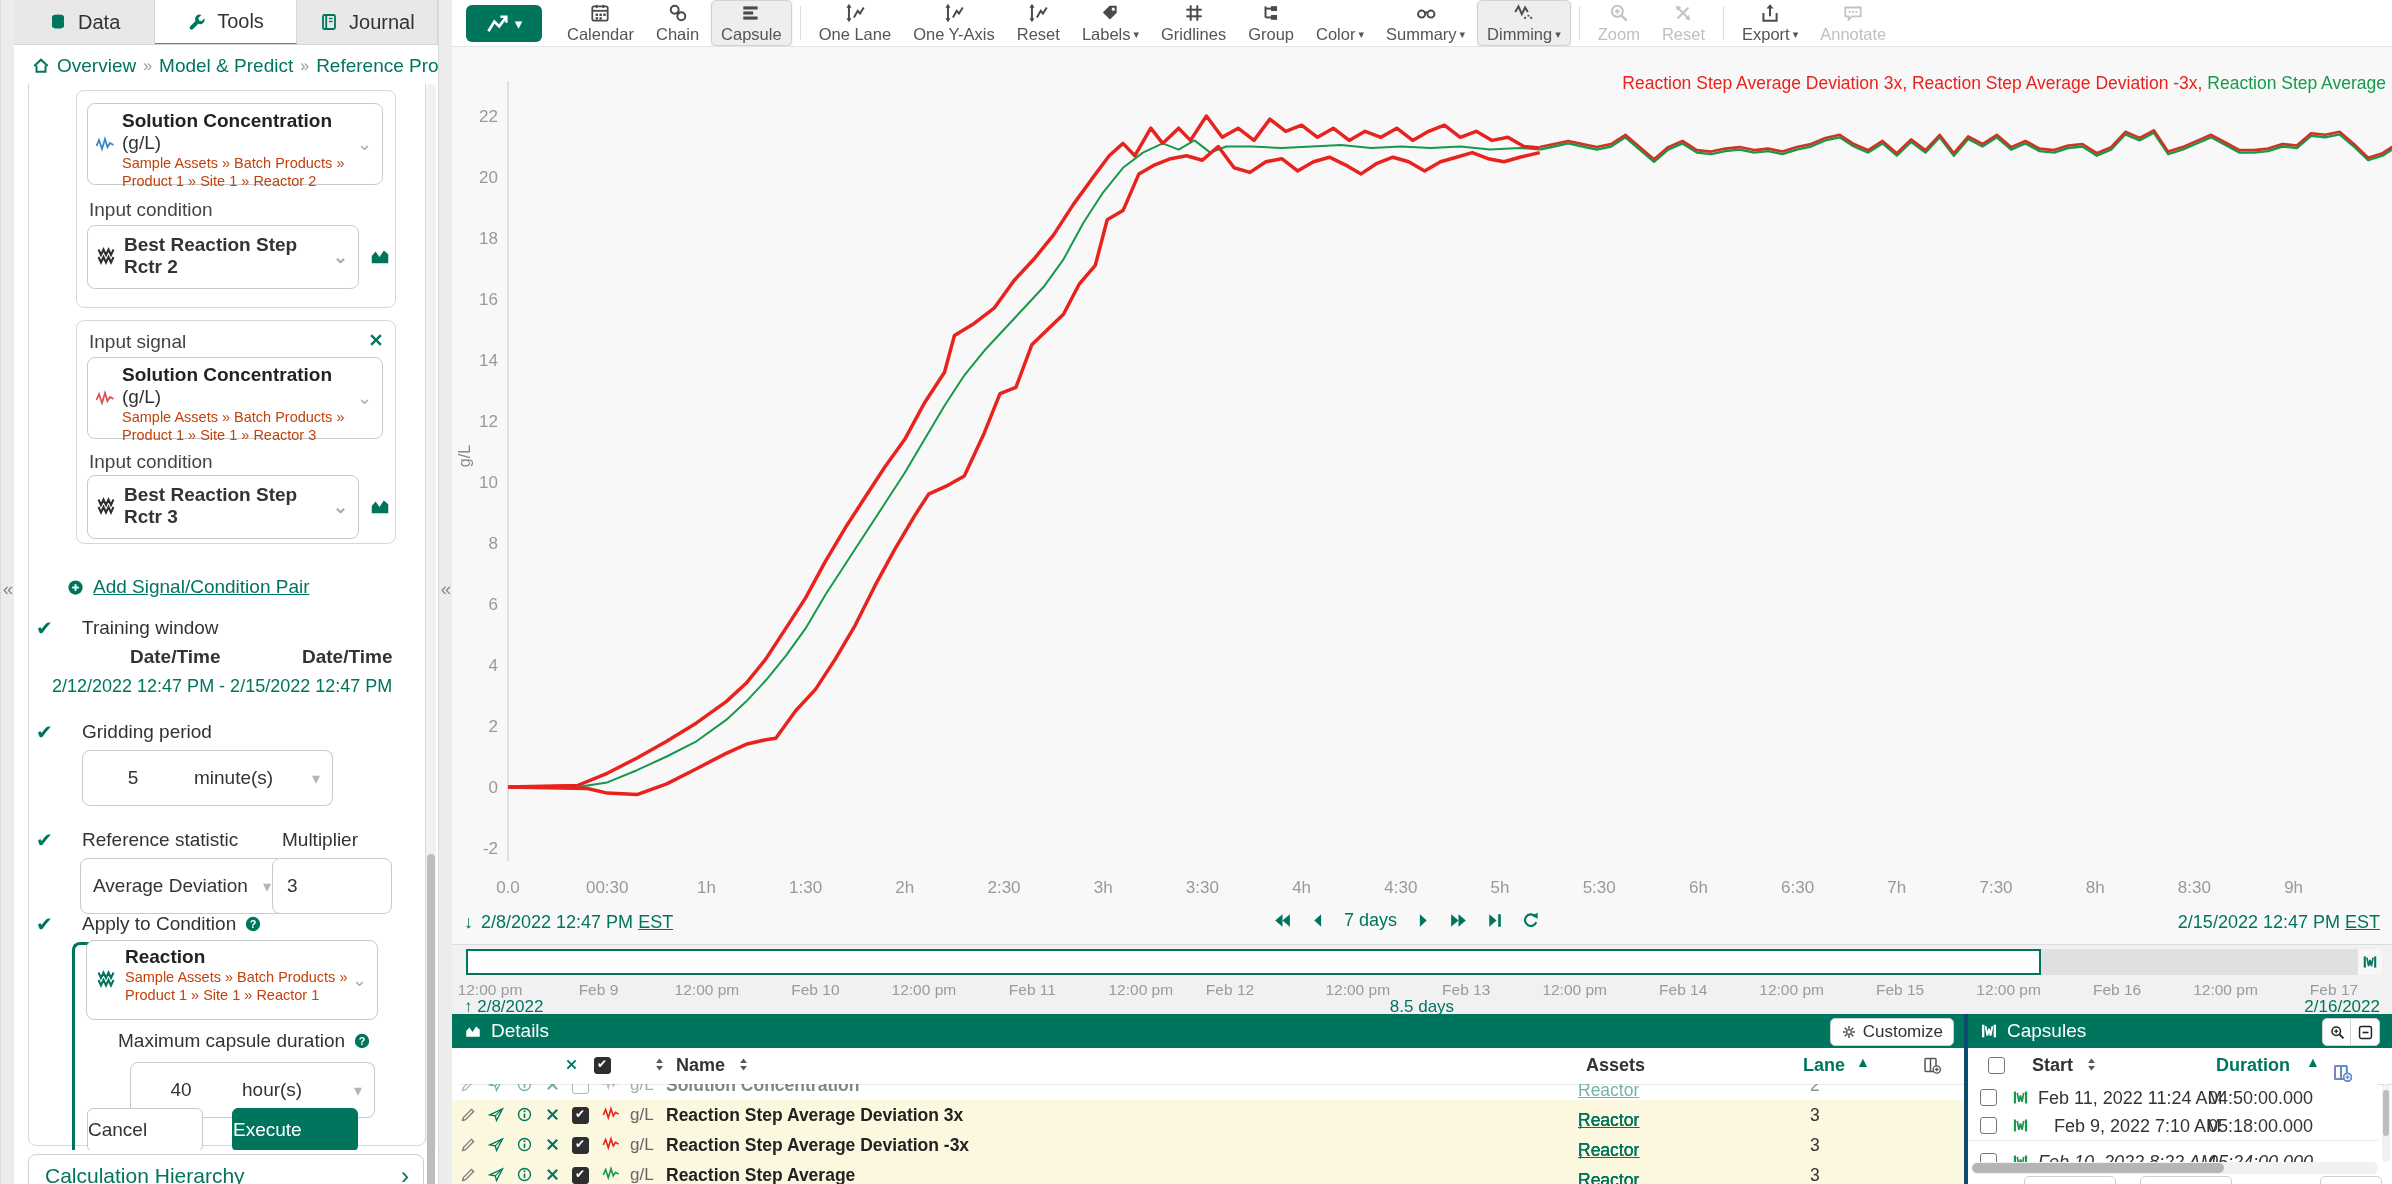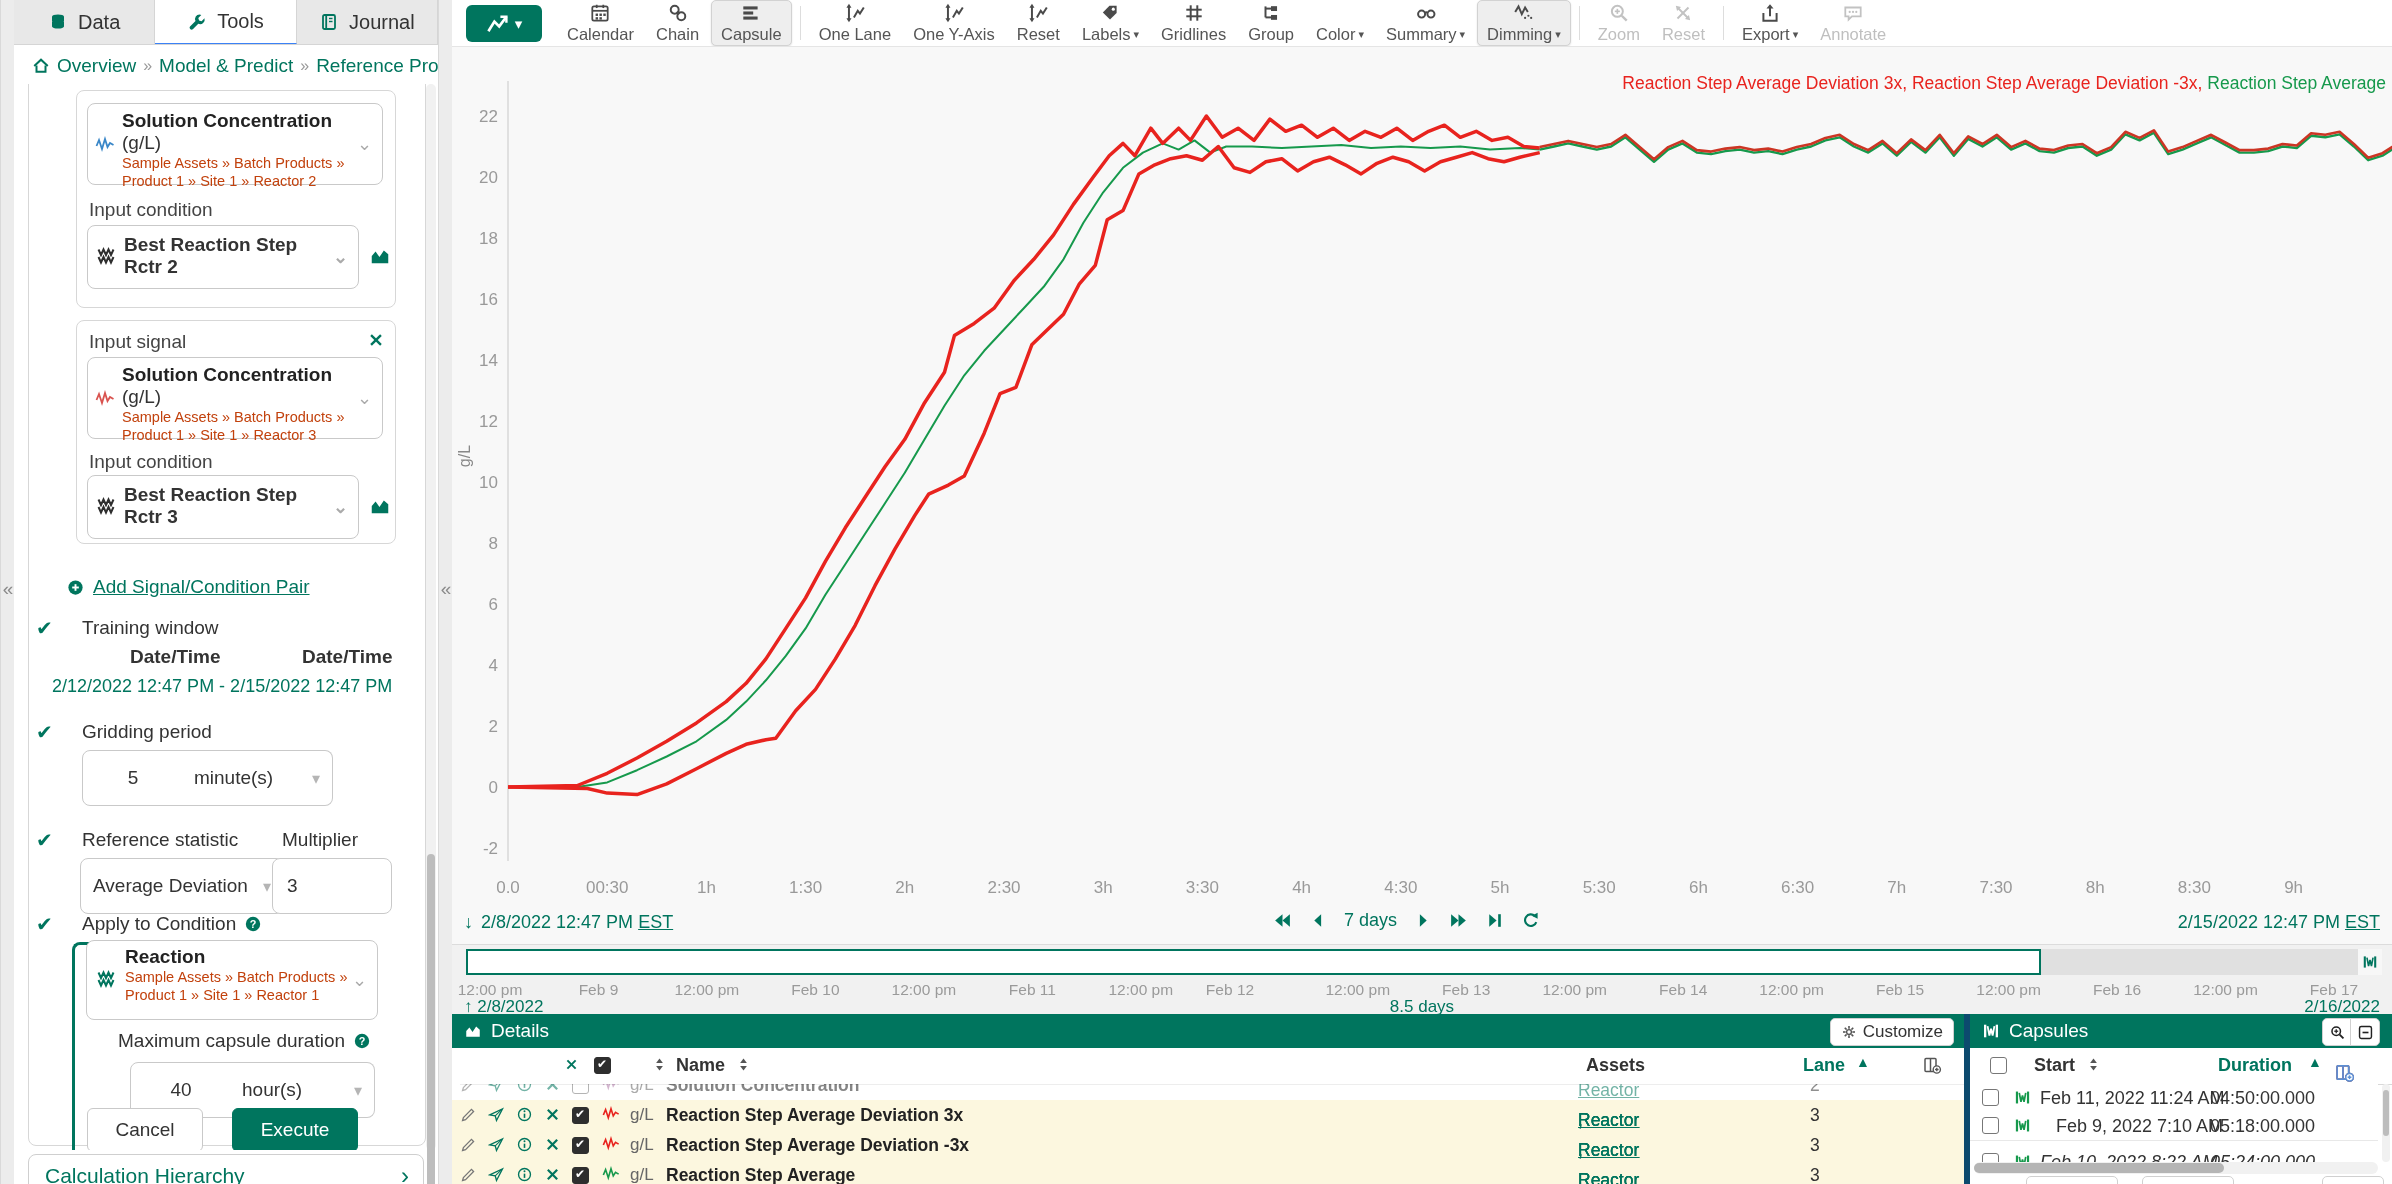--- a/index.html
+++ b/index.html
@@ -25,21 +25,21 @@
   .card .p{color:#c2410c;font-size:14.5px;line-height:1.25;}
   .lbl{position:absolute;color:#444;}
   .check{position:absolute;color:#00755e;font-size:20px;}
   .seclbl{position:absolute;color:#333;}
   .inbox{position:absolute;border:1px solid #c9c9c9;background:#fff;display:flex;align-items:center;justify-content:center;font-size:19px;color:#333;}
   .inbox.sel{justify-content:space-between;padding:0 12px;}
   .inbox.sel .dd{color:#b5b5b5;font-size:16px;}
   .rleft{border-radius:8px 0 0 8px;}
   .rright{border-radius:0 8px 8px 0;border-left:none;}
   .link{color:#00755e;text-decoration:underline;cursor:pointer;}
-  .btn{position:absolute;display:flex;align-items:center;justify-content:center;border-radius:6px;font-size:19px;cursor:pointer;}
+  .btn{position:absolute;display:flex;align-items:center;justify-content:flex-start;border-radius:6px;font-size:19px;cursor:pointer;}
   .btn.ghost{background:#fff;border:1px solid #c9c9c9;color:#333;}
   .btn.primary{background:#00755e;color:#fff;border:1px solid #00755e;}
   #calc-hier{position:absolute;left:14px;top:1154px;width:396px;height:40px;border:1px solid #cfcfcf;border-radius:8px 8px 0 0;color:#00755e;font-size:21px;display:flex;align-items:center;justify-content:space-between;padding:4px 14px 0 16px;box-sizing:border-box;cursor:pointer;}
   .vscroll{position:absolute;width:10px;border-radius:5px;background:#f1f1f1;}
   .vscroll .thumb{position:absolute;left:1px;width:8px;border-radius:4px;background:#bdbdbd;}
   
   #main{left:452px;top:0;width:1940px;height:1184px;}
   #toolbar{position:absolute;left:0;top:0;right:0;height:46px;background:#fff;display:flex;align-items:center;}
   #chart-type-btn{position:absolute;left:14px;top:5px;width:76px;height:37px;background:#00755e;border-radius:6px;display:flex;align-items:center;justify-content:center;gap:5px;color:#fff;cursor:pointer;}
   #toolbar-items{position:absolute;left:104px;top:0;height:46px;display:flex;align-items:center;}
@@ -60,21 +60,21 @@
   #timeline{position:absolute;left:0;top:944px;width:1940px;height:70px;background:#f1f1f1;border-top:1px solid #dcdcdc;}
   #tl-bar{position:absolute;left:14px;top:4px;width:1916px;height:26px;background:#e0e0e0;border-radius:2px;}
   #tl-sel{position:absolute;left:0;top:0;height:22px;background:#fff;border:2px solid #00755e;}
   #tl-caps{position:absolute;right:0;top:0;width:24px;height:26px;background:#f7f7f7;display:flex;align-items:center;justify-content:center;}
   #tl-labels{position:absolute;left:14px;top:36px;width:1916px;height:18px;}
   #tl-labels span{position:absolute;transform:translateX(-50%);font-size:15.5px;color:#9a9a9a;white-space:nowrap;}
   #tl-bottom{position:absolute;left:0;top:52px;width:1940px;height:18px;font-size:17px;color:#00755e;}
   
   .pane-hdr{position:absolute;left:0;top:0;right:0;height:34px;background:#00755e;color:#fff;display:flex;align-items:center;gap:9px;padding-left:12px;font-size:19px;}
   #details{position:absolute;left:0;top:1014px;width:1512px;height:170px;background:#fff;}
-  #capsules{position:absolute;left:1512px;top:1014px;width:428px;height:170px;background:#fff;border-left:6px solid #0c4a6e;box-sizing:border-box;}
+  #capsules{position:absolute;left:1512px;top:1014px;width:428px;height:170px;background:#fff;border-left:4px solid #0c4a6e;box-sizing:border-box;}
   .whitebtn{background:#fff;border:1px solid #d0d0d0;border-radius:5px;display:flex;align-items:center;justify-content:center;gap:6px;color:#333;cursor:pointer;}
   .colhdr{position:absolute;left:0;top:34px;right:0;height:36px;background:#fff;border-bottom:1px solid #d8d8d8;font-size:18px;margin-left:8px;}
   .colhdr span{position:absolute;top:7px;}
   .cb{display:inline-block;width:17px;height:17px;border:1.5px solid #777;border-radius:3px;background:#fff;box-sizing:border-box;position:relative;cursor:pointer;}
   .cb.on{background:#2e2e2e;border-color:#2e2e2e;}
   .cb.on:after{content:"✔";color:#fff;font-size:12px;position:absolute;left:2px;top:-1px;}
   .drow{position:absolute;left:0;right:0;height:30px;}
   .drow.hl{background:#fcf7df;border-bottom:1px solid #ece5c6;}
   .drow.plain{background:#fff;border-bottom:1px solid #e8e8e8;}
   .drow span{position:absolute;top:5px;}

